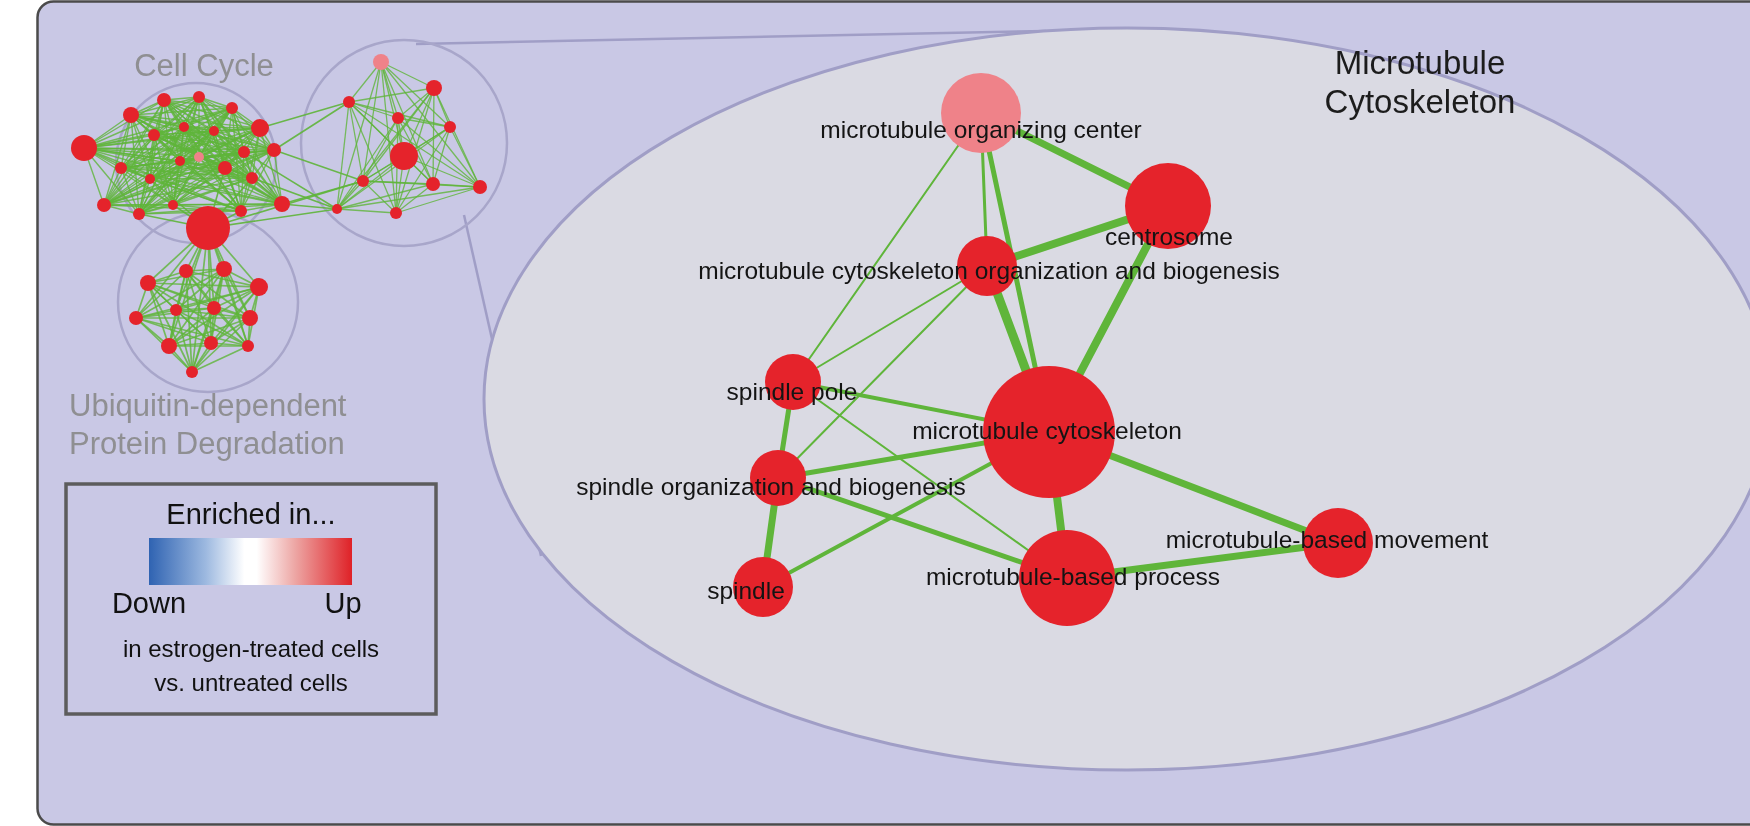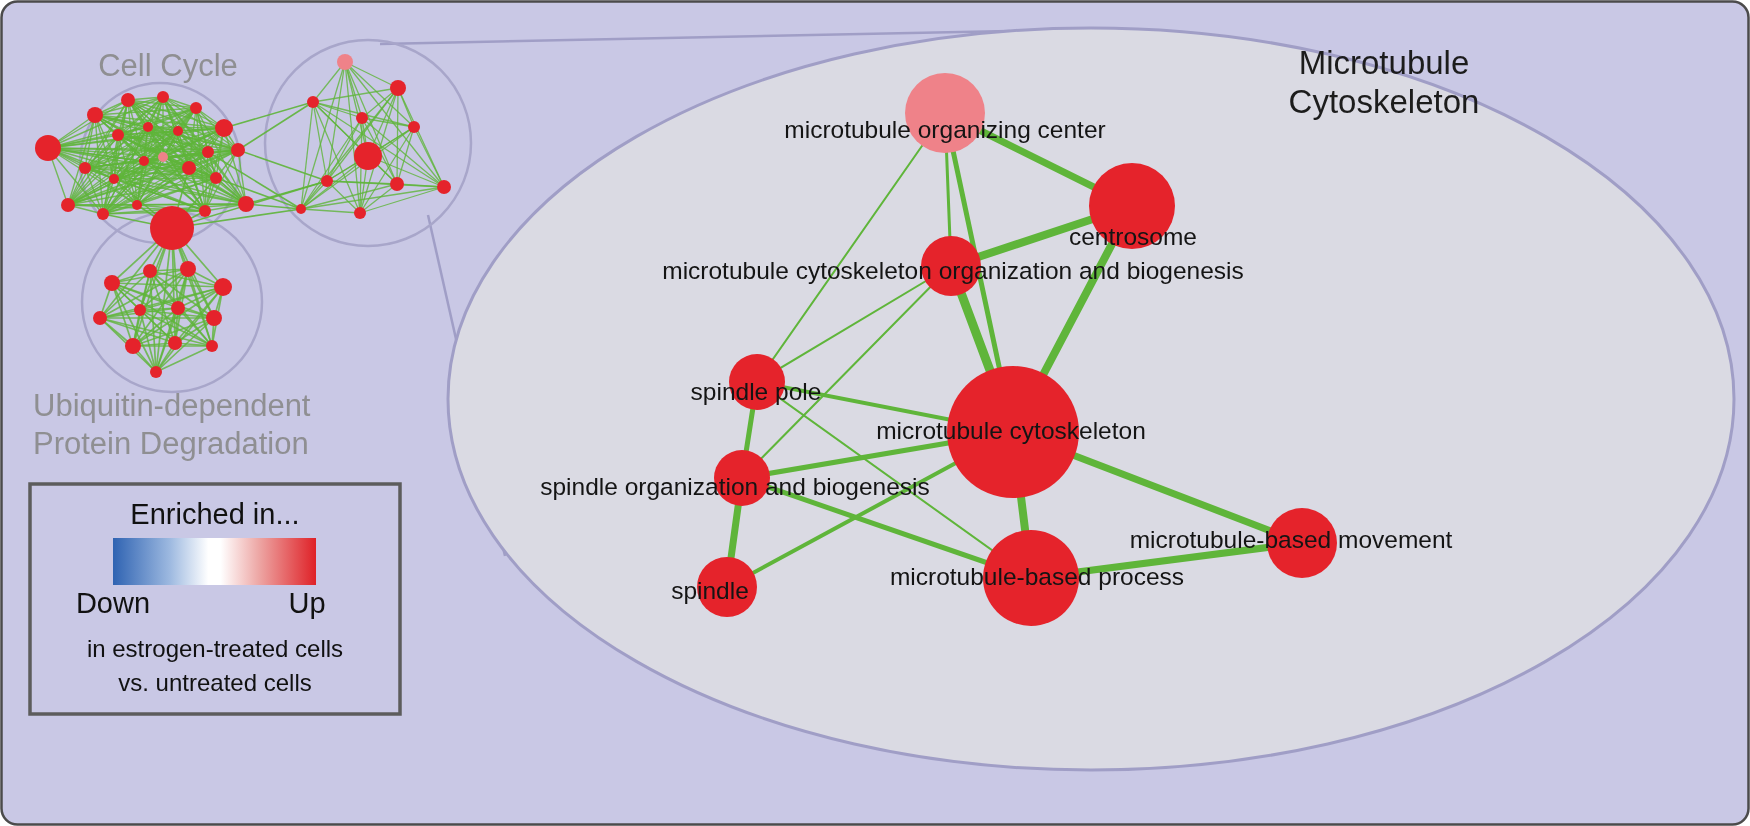--- a/index.html
+++ b/index.html
@@ -1,18 +1,18 @@
 <!DOCTYPE html>
 <html><head>
 <meta charset="utf-8">
 <title>Enrichment Map Figure</title>
 <style>
   html, body { margin: 0; padding: 0; background: #ffffff; }
   body { font-family: "Liberation Sans", sans-serif; }
-  .figure-wrap { width: 1542px; height: 826px; }
+  .figure-wrap { width: 1542px; height: 826px; margin-left: 36px; }
 
   .bg          { fill: #c9c8e5; stroke: #4b4b4b; stroke-width: 2.5; }
   .callout     { stroke: #a09ec6; stroke-width: 2.5; fill: none; }
   .detail-ellipse { fill: #dadae3; stroke: #a09ec6; stroke-width: 3; }
   .cluster-circle { fill: none; stroke: #a8a6ca; stroke-width: 2.5; }
 
   .gray-label  { fill: #8f8f92; font-size: 31px; }
   .black-title { fill: #1c1c1c; font-size: 33px; }
   .node-label  { fill: #141414; font-size: 24.5px; }
 

